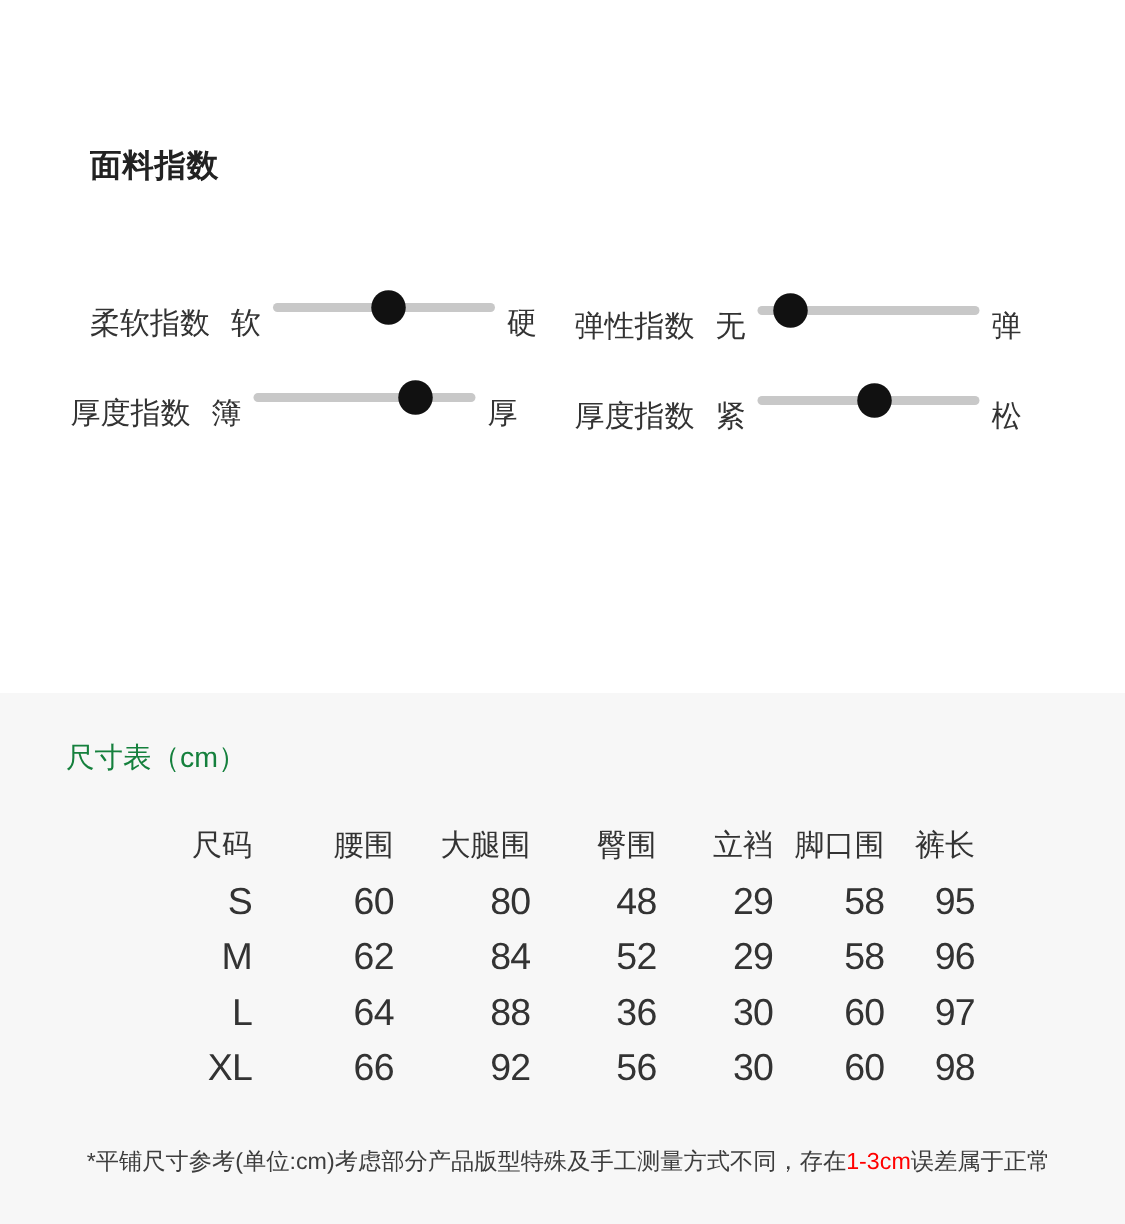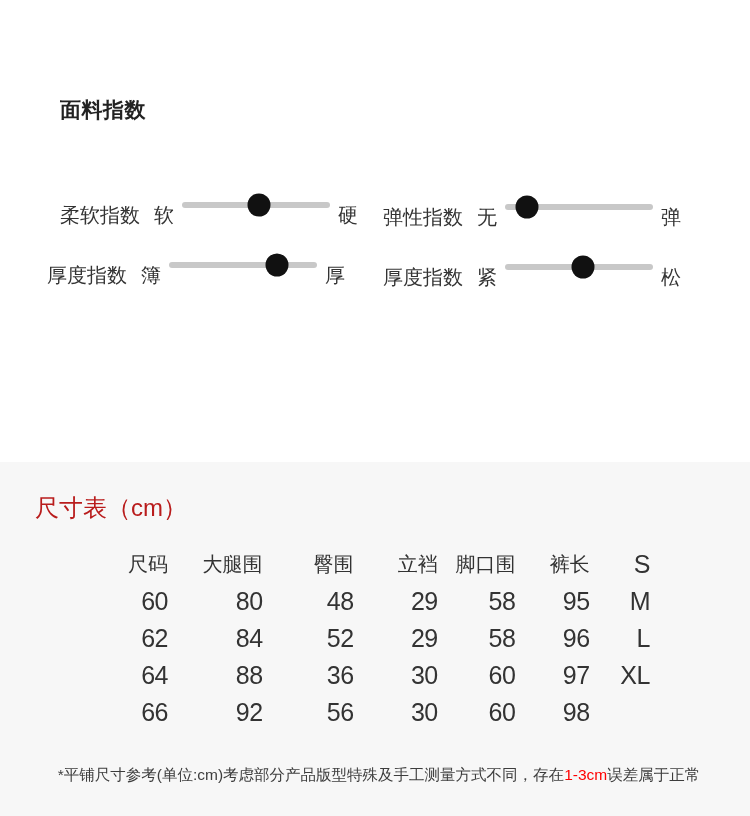--- a/index.html
+++ b/index.html
@@ -29,22 +29,22 @@
     background:#111;transform:translate(-50%,-50%);
   }
   .s0{left:60px;top:202px;}
   .s1{left:383px;top:204px;}
   .s2{left:47px;top:262px;}
   .s3{left:383px;top:264px;}
 
   
   .sizes{position:absolute;left:0;top:462px;width:750px;height:354px;background:#f7f7f7;}
   .sizes-title{
-    position:absolute;left:35px;top:30px;margin:0;
-    font-size:24px;font-weight:normal;color:#b91c1c;
+    position:absolute;left:44px;top:30px;margin:0;
+    font-size:19px;font-weight:normal;color:#15803d;
   }
   .size-table{
     position:absolute;left:70px;top:84px;width:580px;
     display:grid;
     grid-template-columns:16.9% 16.3% 15.7% 14.5% 13.4% 12.8% 10.4%;
   }
   .cell{height:37px;line-height:37px;text-align:right;color:#333;white-space:nowrap;}
   .cell.hd{font-size:20px;}
   .cell.val{font-size:25px;letter-spacing:-0.5px;}
   .note{
@@ -92,20 +92,21 @@
     </span>
     <span class="end max">松</span>
   </div>
       </div>
   </section>
 
   <section class="sizes" style="background: rgb(247, 247, 247);">
     <h2 class="sizes-title">尺寸表（cm）</h2>
     <div class="size-table" id="size-table">
         <div class="cell hd">尺码</div>
+        <div class="cell hd">腰围</div>
         <div class="cell hd">大腿围</div>
         <div class="cell hd">臀围</div>
         <div class="cell hd">立裆</div>
         <div class="cell hd">脚口围</div>
         <div class="cell hd">裤长</div>
         <div class="cell val">S</div>
         <div class="cell val">60</div>
         <div class="cell val">80</div>
         <div class="cell val">48</div>
         <div class="cell val">29</div>

